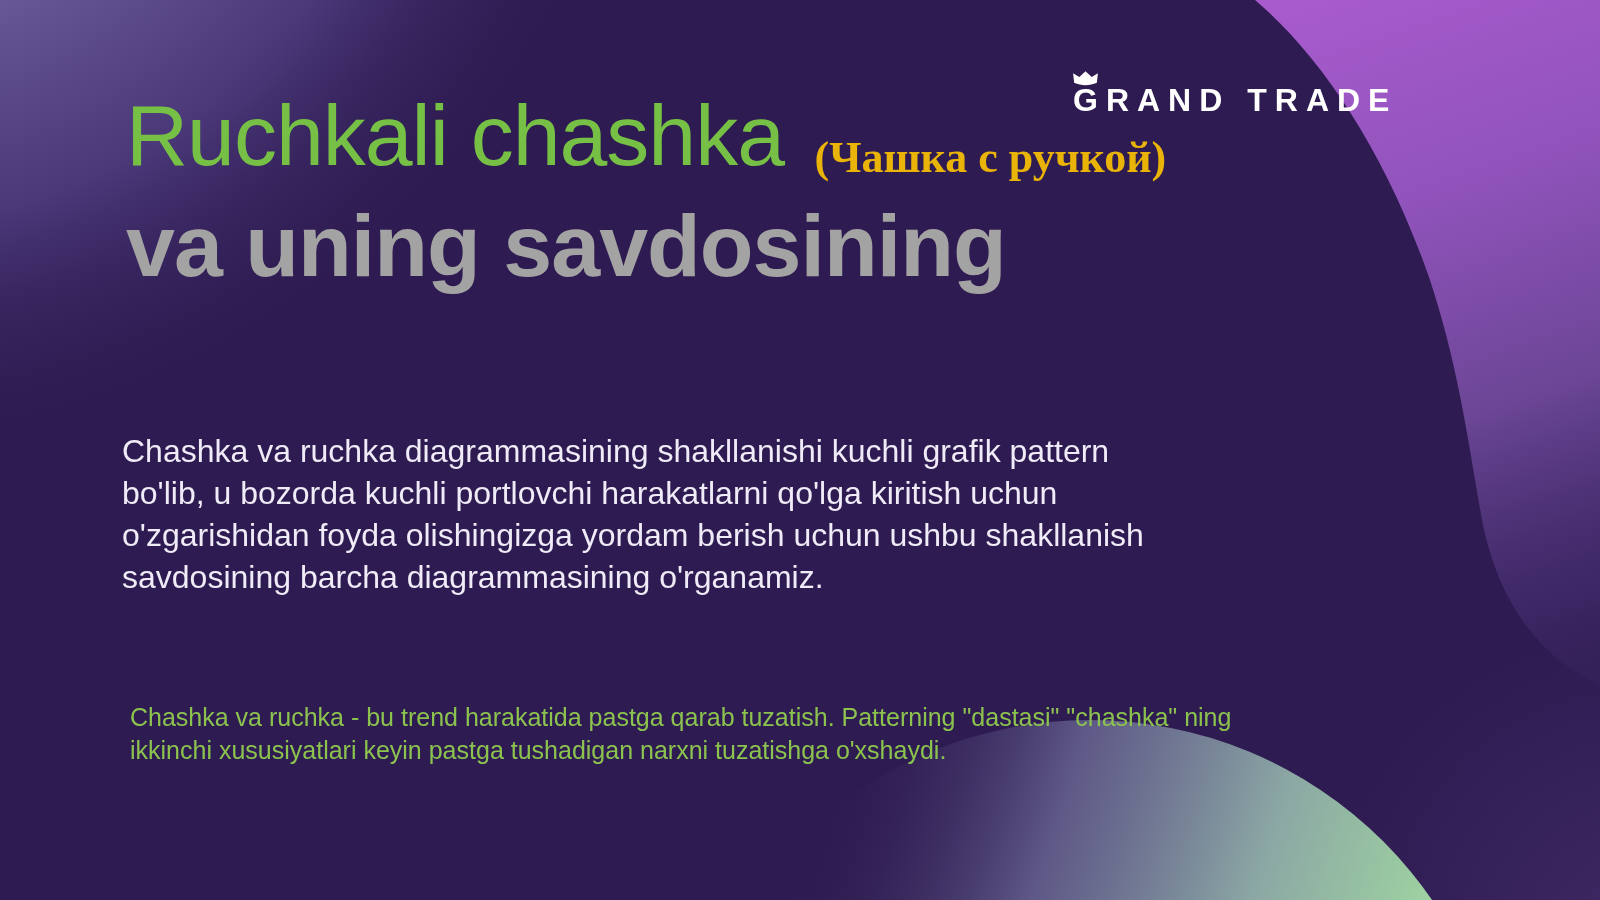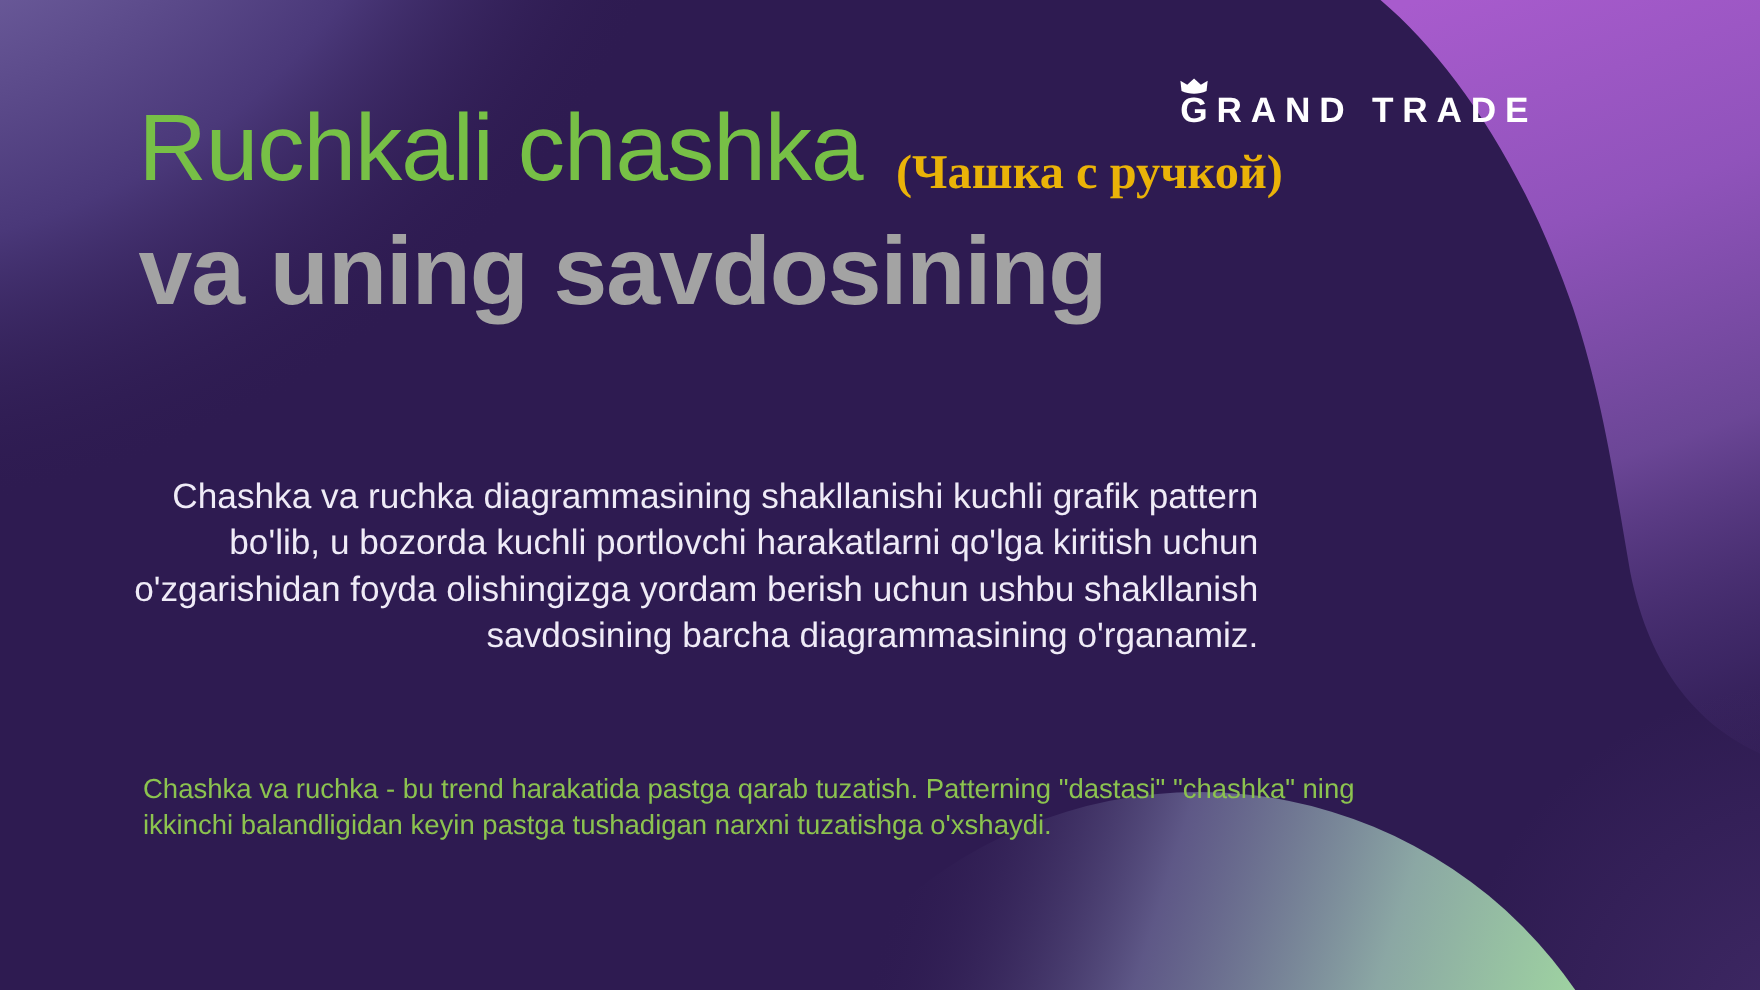--- a/index.html
+++ b/index.html
@@ -61,21 +61,21 @@
 
   
   .body-par{
     position:absolute;left:122px;top:430px;
     color:#EFEBF7;
     font-size:32px;
     line-height:42px;
     font-weight:normal;
     letter-spacing:0px;
   }
-  .body-par .line{white-space:nowrap;text-align:right;}
+  .body-par .line{white-space:nowrap;}
 
   
   .note{
     position:absolute;left:110px;top:701px;
     color:#8CC34F;
     font-size:25px;
     line-height:33px;
     margin-left:20px;
   }
   .note .line{white-space:nowrap;}
@@ -136,16 +136,16 @@
 
   <div class="body-par">
     <div class="line">Chashka va ruchka diagrammasining shakllanishi kuchli grafik pattern</div>
     <div class="line">bo'lib, u bozorda kuchli portlovchi harakatlarni qo'lga kiritish uchun</div>
     <div class="line">o'zgarishidan foyda olishingizga yordam berish uchun ushbu shakllanish</div>
     <div class="line">savdosining barcha diagrammasining o'rganamiz.</div>
   </div>
 
   <div class="note">
     <div class="line">Chashka va ruchka - bu trend harakatida pastga qarab tuzatish. Patterning "dastasi" "chashka" ning</div>
-    <div class="line">ikkinchi balandligidan keyin pastga tushadigan narxni tuzatishga o'xshaydi.</div>
+    <div class="line">ikkinchi xususiyatlari keyin pastga tushadigan narxni tuzatishga o'xshaydi.</div>
   </div>
 
 </div>
 
 </body></html>

